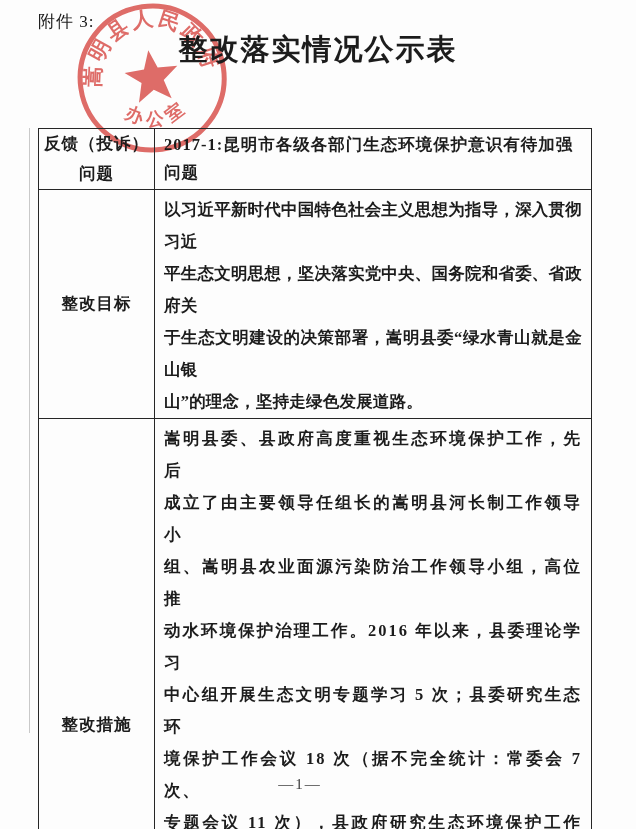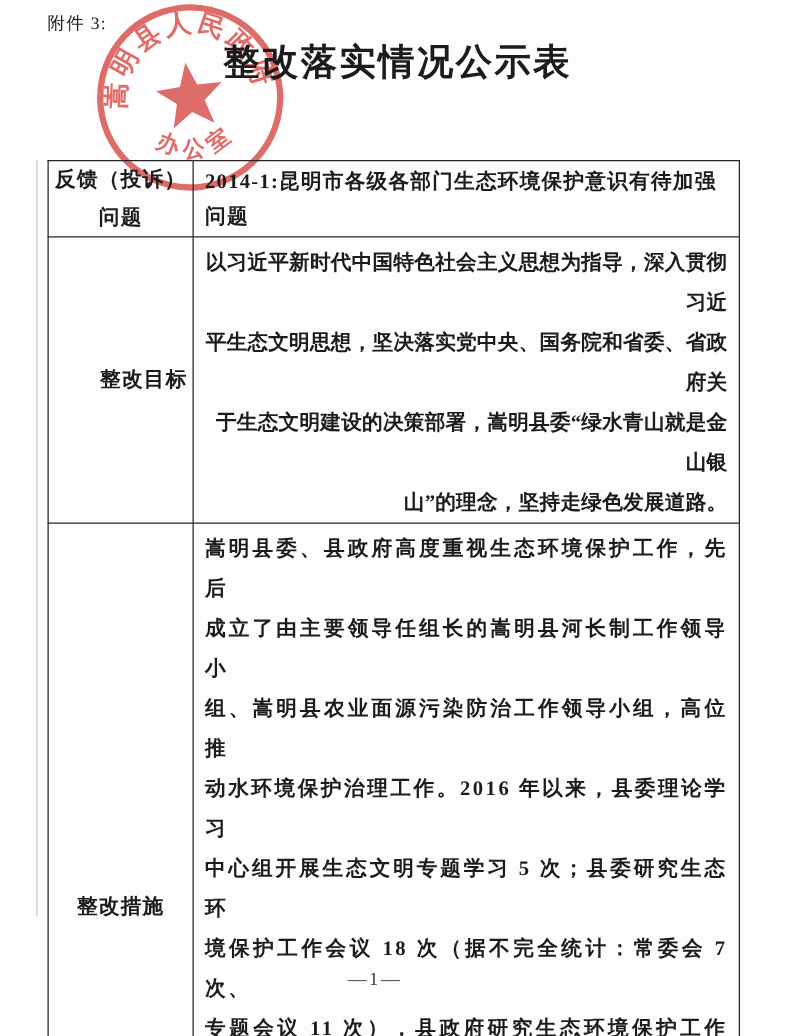--- a/index.html
+++ b/index.html
@@ -6,21 +6,21 @@
   .page{
     position:relative;
     width:636px;height:829px;
     background:#fdfdfd;
     overflow:hidden;
     font-family:"Liberation Serif","DejaVu Serif",serif;
     color:#1c1c1c;
   }
   .attachment{
     position:absolute;left:38px;top:10px;
-    font-size:14px;letter-spacing:1px;
+    font-size:17px;letter-spacing:1px;
   }
   .title{
     position:absolute;left:0;top:30px;width:636px;
     margin:0;text-align:center;
     font-size:29px;font-weight:bold;letter-spacing:2px;
     font-family:"Liberation Serif","DejaVu Serif",serif;
   }
   .seal{
     position:absolute;left:67px;top:-8px;
     width:170px;height:170px;
@@ -57,21 +57,21 @@
     letter-spacing:1px;
     padding:0 4px;
   }
   table.main td{
     vertical-align:top;
     text-align:justify;
     font-size:16.5px;
     padding:2px 9px 0 9px;
   }
   tr.r1 th,tr.r1 td{height:56px;}
-  tr.r2 th,tr.r2 td{height:130px;text-align:right;}
+  tr.r2 th,tr.r2 td{height:130px;}
   tr.r3 th,tr.r3 td{height:319px;}
   tr.r1 td{line-height:28px;letter-spacing:1px;}
   tr.r2 td{line-height:32px;letter-spacing:0.2px;padding-top:4px;}
   tr.r3 td{line-height:32px;letter-spacing:2px;padding-top:4px;}
   .pagenum{
     position:absolute;left:0;top:776px;width:600px;
     text-align:center;
     font-size:15px;letter-spacing:2px;color:#3a3a3a;
   }
 </style>
@@ -97,21 +97,21 @@
 
   <h1 class="title">整改落实情况公示表</h1>
 
   <div class="scan-line"></div>
 
   <table class="main">
     <tbody>
         <tr class="r1">
       <th>反馈（投诉）
 问题</th>
-      <td>2014-1:昆明市各级各部门生态环境保护意识有待加强
+      <td>2017-1:昆明市各级各部门生态环境保护意识有待加强
 问题</td>
     </tr>
     <tr class="r2">
       <th>整改目标</th>
       <td>以习近平新时代中国特色社会主义思想为指导，深入贯彻习近
 平生态文明思想，坚决落实党中央、国务院和省委、省政府关
 于生态文明建设的决策部署，嵩明县委“绿水青山就是金山银
 山”的理念，坚持走绿色发展道路。</td>
     </tr>
     <tr class="r3">

